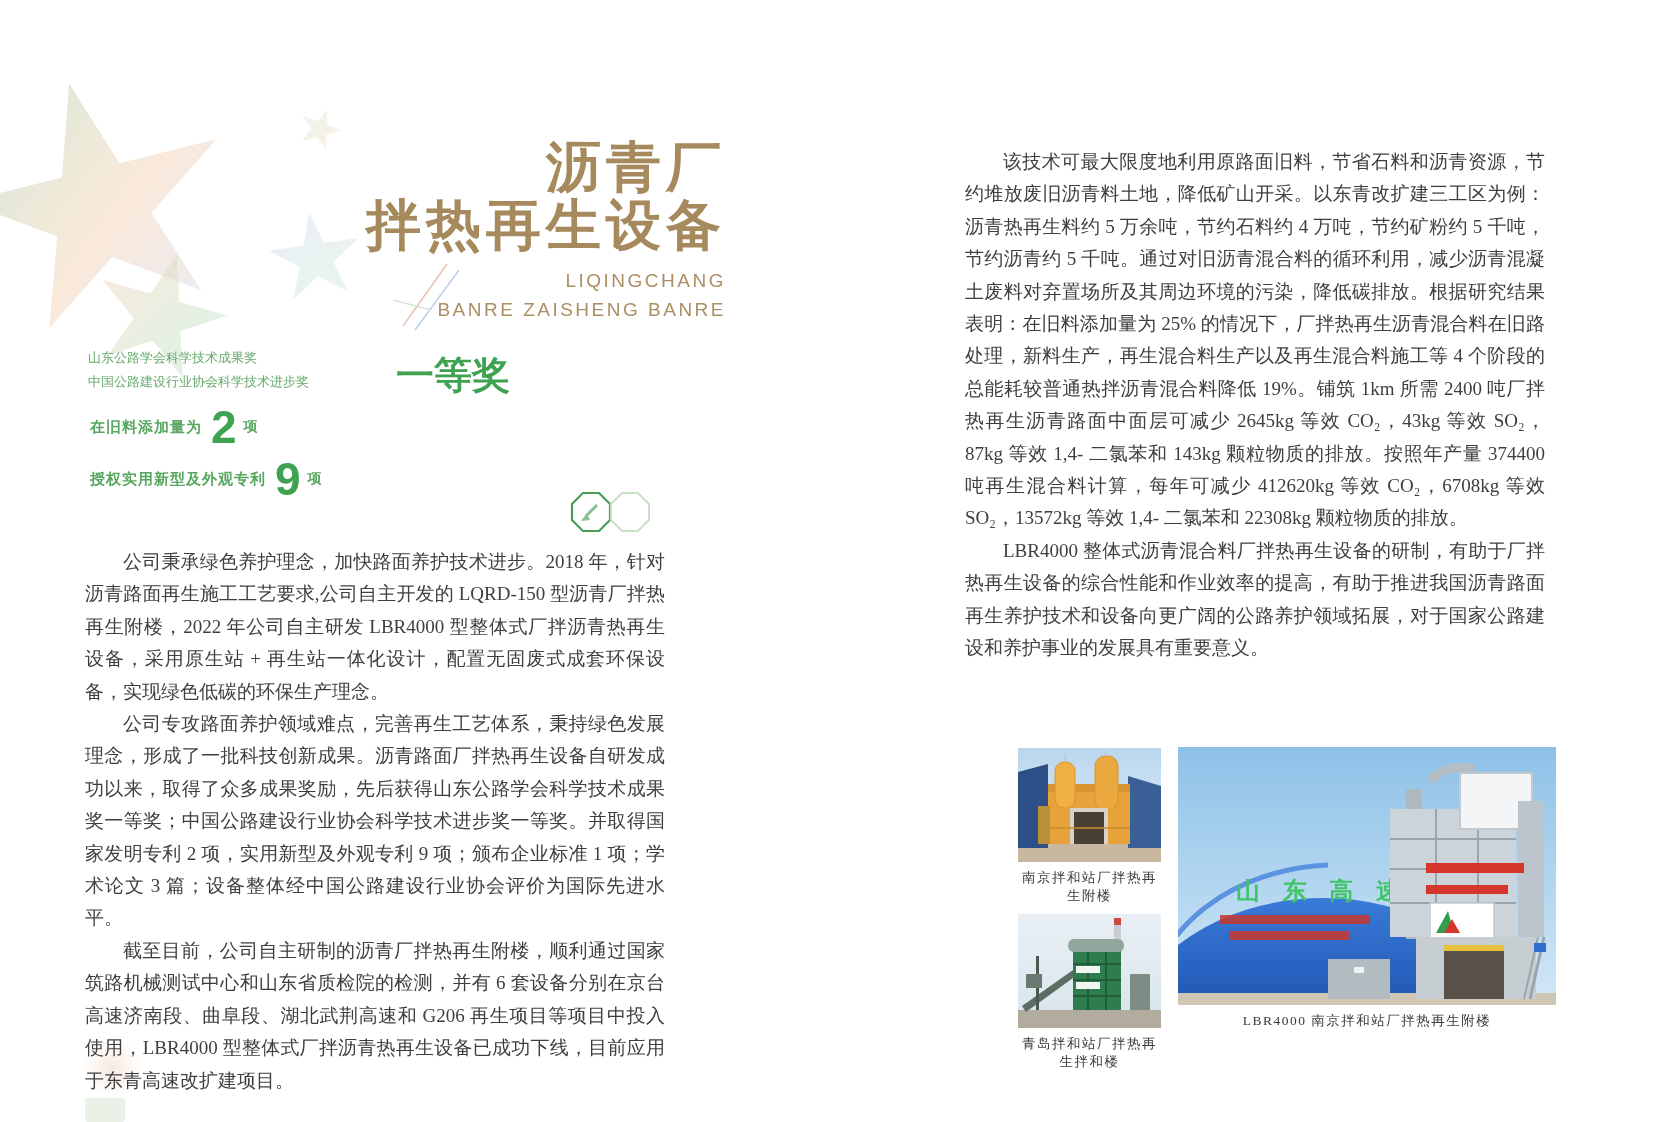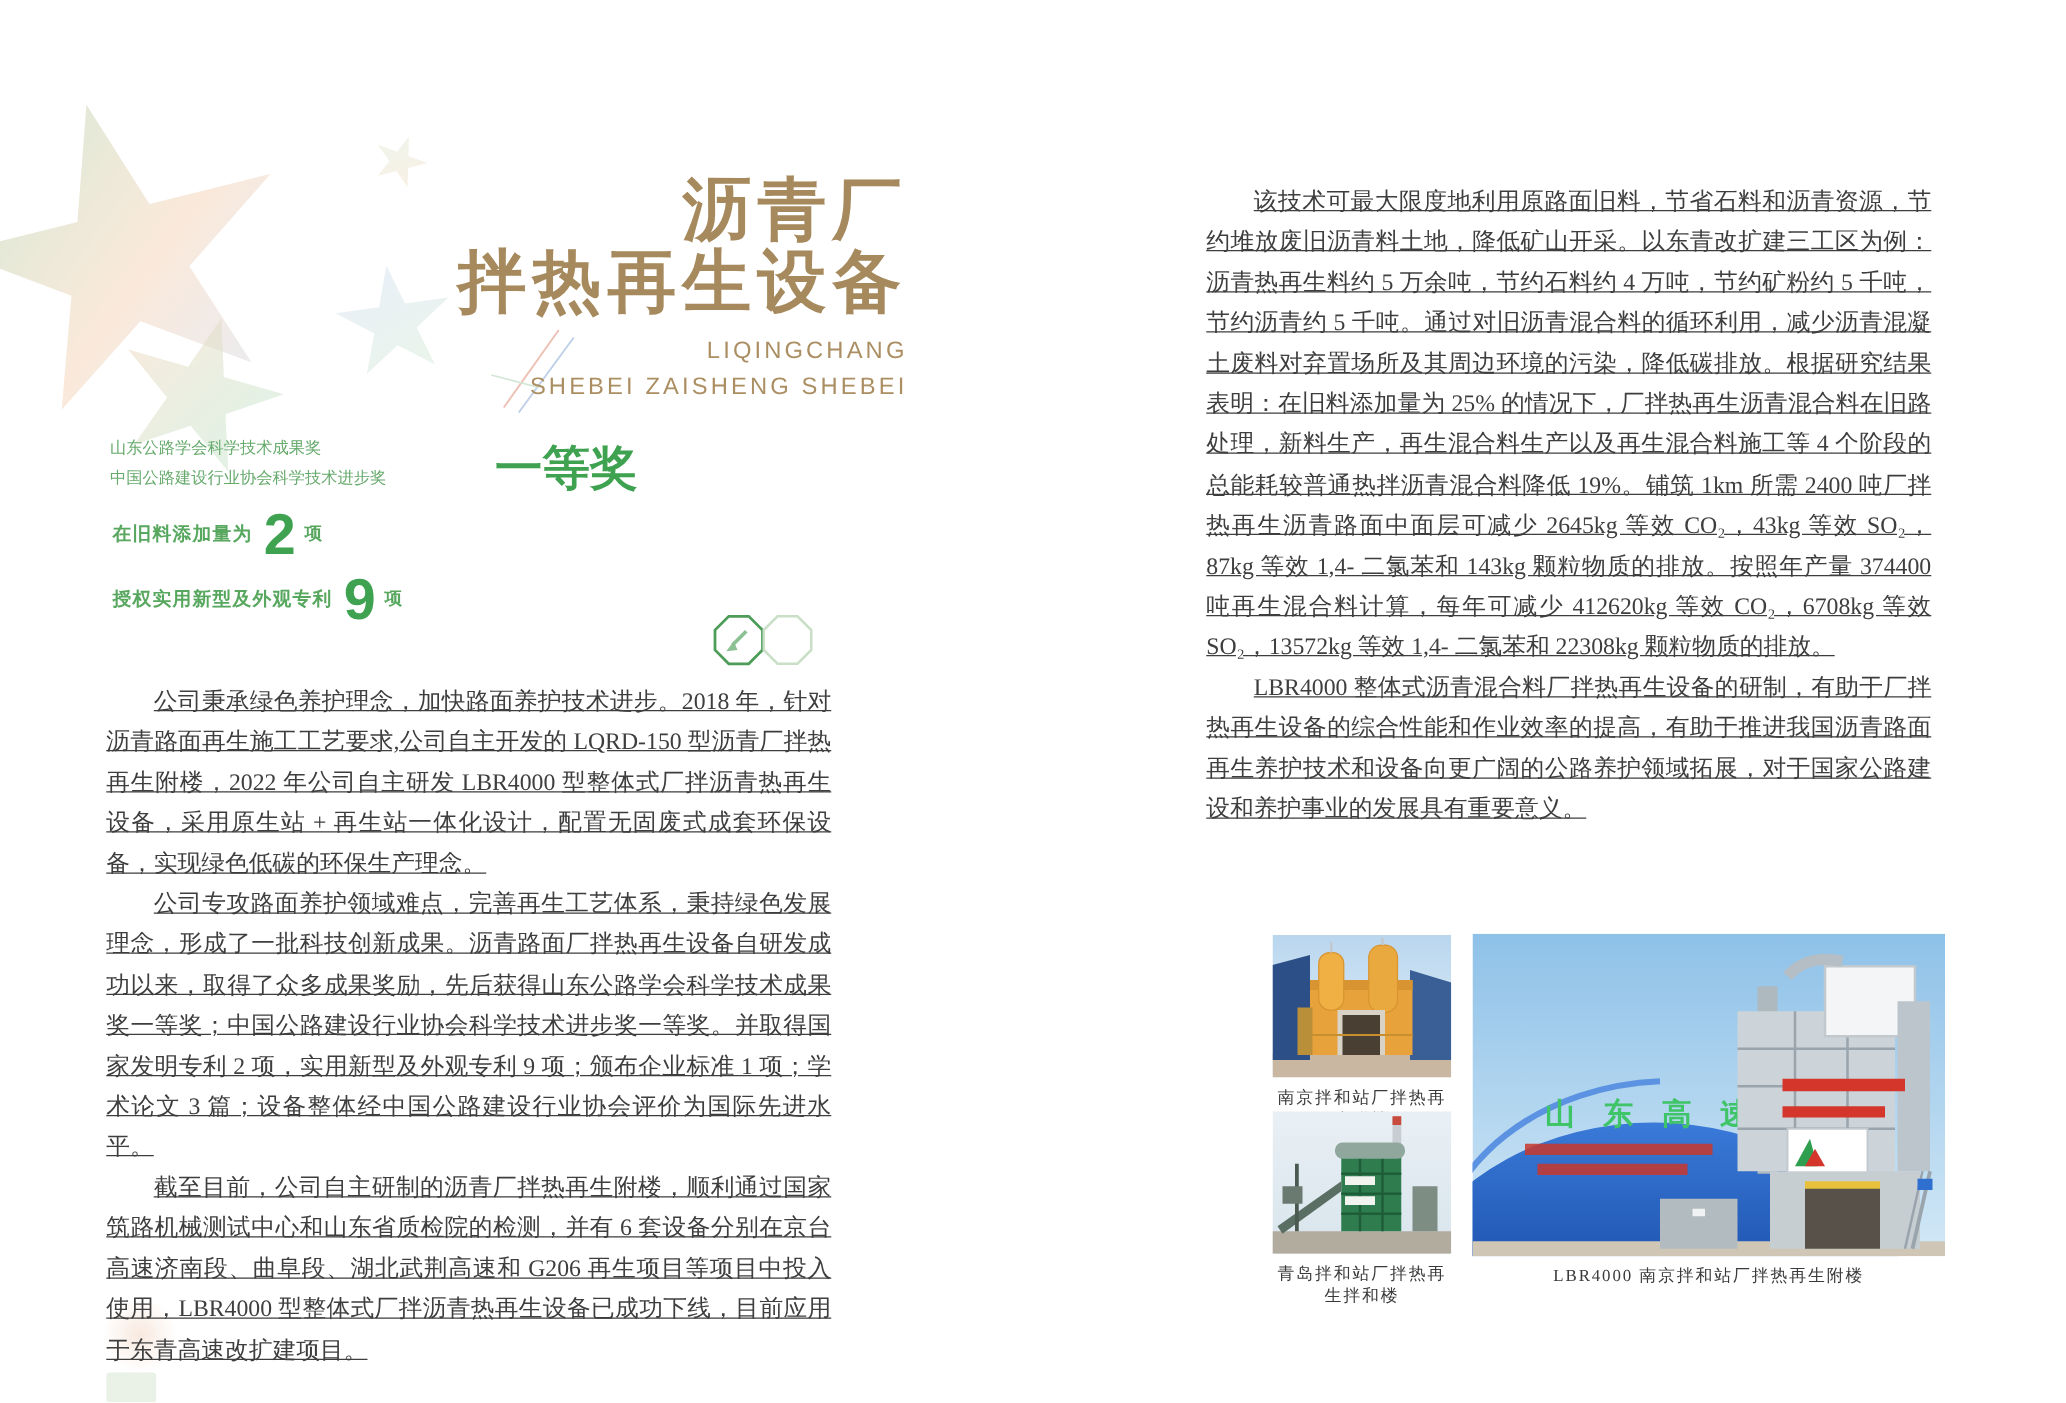--- a/index.html
+++ b/index.html
@@ -39,28 +39,28 @@
   .patent2{top:456px;}
   .patent-label{font-size:15px;font-weight:bold;letter-spacing:1px;}
   .patent-count{font-size:46px;font-weight:bold;color:#3fa251;margin:0 7px 0 9px;line-height:46px;}
   .patent-unit{font-size:14px;font-weight:bold;}
 
   .octagons{position:absolute;left:574px;top:490px;display:flex;}
   .octagons svg{margin-left:-5px;}
 
   .body-text{position:absolute;width:580px;font-size:19px;line-height:32.4px;
     text-align:justify;color:#3e3e3e;}
-  .body-text p{margin:0;text-indent:2em;text-decoration:underline;}
+  .body-text p{margin:0;text-indent:2em;}
   .left-body{left:85px;top:546px;}
   .right-body{left:965px;top:146px;}
 
   
   figure{margin:0;position:absolute;}
   .fig-nanjing{left:1018px;top:748px;width:143px;}
-  .fig-qingdao{left:1018px;top:889px;width:143px;}
+  .fig-qingdao{left:1018px;top:914px;width:143px;}
   .fig-lbr4000{left:1178px;top:747px;width:378px;}
   figcaption{margin-top:7px;text-align:center;font-size:13.5px;letter-spacing:1.5px;color:#3a3a3a;
     font-family:"Liberation Serif","DejaVu Serif",serif;}
   .photo-svg{display:block;}
 </style>
 </head>
 <body>
 
 <div class="canvas">
 
@@ -74,21 +74,21 @@
     <path d="M8,62 L46,72" stroke="#bcd9be" stroke-width="1.4" fill="none"></path>
   </svg>
   <div class="blob"></div>
   <div class="corner-square"></div>
 
   <div class="title-block">
     <div class="title-line">沥青厂</div>
     <div class="title-line">拌热再生设备</div>
     <div class="subtitle">
       <div>LIQINGCHANG</div>
-      <div>SHEBEI ZAISHENG SHEBEI</div>
+      <div>BANRE ZAISHENG BANRE</div>
     </div>
   </div>
 
   <div class="awards-row">
     <div class="award-names">
       <div>山东公路学会科学技术成果奖</div>
       <div>中国公路建设行业协会科学技术进步奖</div>
     </div>
     <div class="award-grade">一等奖</div>
   </div>

